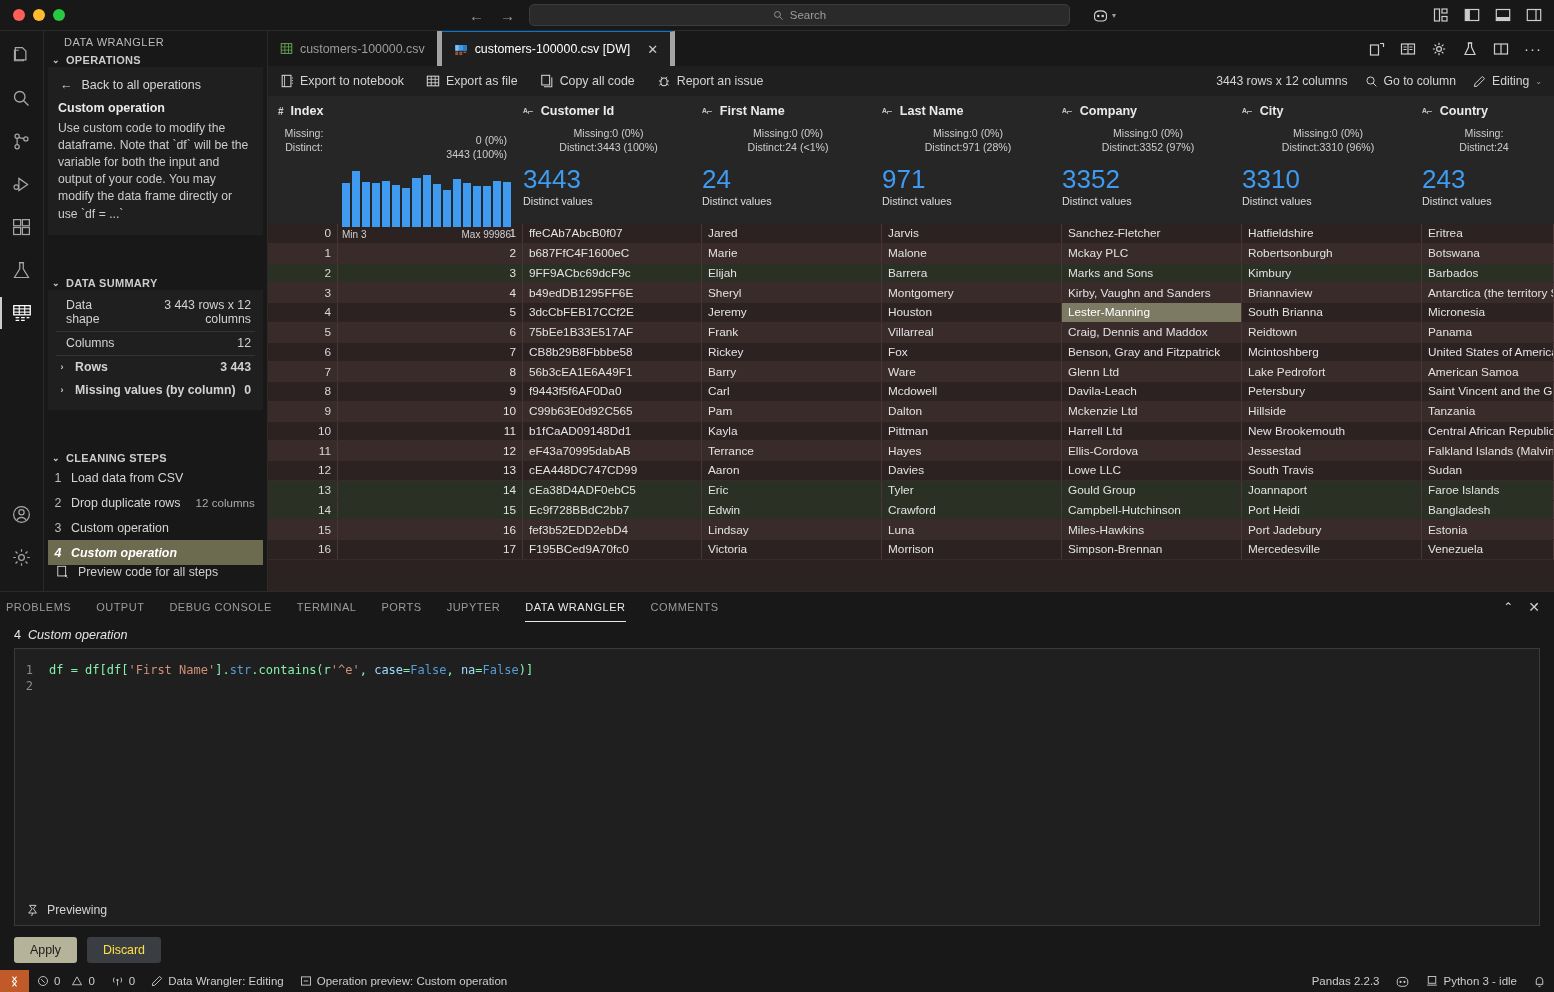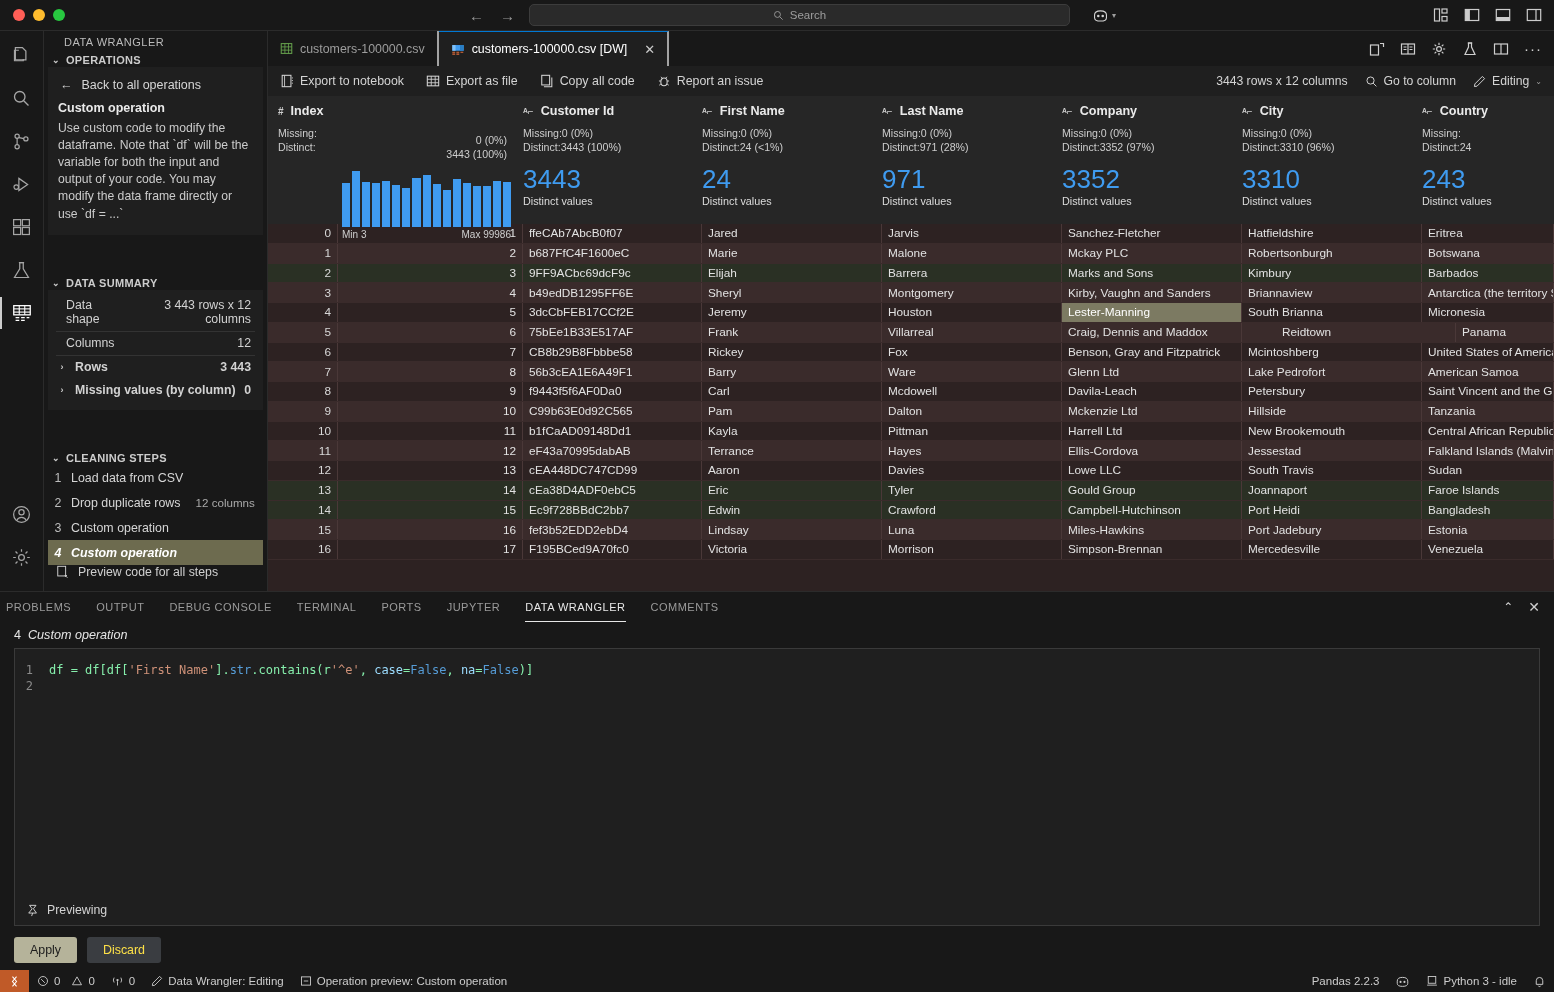--- a/index.html
+++ b/index.html
@@ -102,37 +102,37 @@
   .step.selected .num { color: #ffffff; font-style: italic; font-weight: bold;}
 
   .preview-all { margin-top: auto; display: flex; align-items: center; gap: 8px;
      padding: 0 0 12px 12px; font-size: 12.3px; color: #cfcfcf; }
 
   
   .editor { flex: 1; display: flex; flex-direction: column; min-width: 0; background: #1f1f1f; }
 
   .tabbar { height: 35px; flex: 0 0 35px; background: #181818; display: flex; align-items: stretch; }
   .tab { display: flex; align-items: center; gap: 7px; padding: 0 12px; font-size: 12.4px;
-     color: #9d9d9d; background: #181818; border-right: 2px solid #a3a3a3; }
+     color: #9d9d9d; background: #181818; border-right: 5px solid #a3a3a3; }
   .tab.active { background: #1f1f1f; color: #ffffff; border-top: 1px solid #0078d4; }
   .tab .x { margin-left: 10px; font-size: 13px; color: #cccccc; }
   .tabbar-right { margin-left: auto; display: flex; align-items: center; gap: 15px; padding-right: 12px; }
 
   .toolbar { height: 30px; flex: 0 0 30px; display: flex; align-items: center; padding-left: 12px; gap: 22px;
      font-size: 12.4px; color: #d4d4d4; }
   .tbtn { display: flex; align-items: center; gap: 6px; }
   .toolbar-right { margin-left: auto; display: flex; align-items: center; gap: 17px; padding-right: 12px; font-size: 12.2px; color: #d4d4d4; }
 
   
   .colheads { display: flex; flex: 0 0 128px; height: 128px; background: #262626; }
   .colhead { flex: 0 0 auto; padding: 8px 8px 0 10px; position: relative; }
   .ch-name { display: flex; align-items: center; gap: 7px; font-size: 12.6px; font-weight: bold; color: #eaeaea; }
   .ch-type { font-size: 10px; color: #cfcfcf; }
   .ch-stats { margin-top: 9px; font-size: 10.6px; color: #cdcdcd; line-height: 13.5px; }
-  .ch-stat { display: flex; justify-content: flex-start; }
+  .ch-stat { display: flex; justify-content: center; }
   .ch-distinct { margin-top: 10px; text-align: left; }
   .ch-distinct .big { font-size: 26px; color: #3f9bf0; line-height: 30px; font-weight: 300; }
   .ch-distinct .cap { font-size: 10.8px; color: #dcdcdc; margin-top: 1px; }
   .histo { margin-top: 10px; height: 56px; display: flex; align-items: flex-end; gap: 2px; padding: 0 4px; }
   .histo .bar { flex: 1; background: #3f9bf0; }
   .histo-labels { display: flex; justify-content: space-between; font-size: 10px; color: #cfcfcf; padding: 2px 4px 0 4px; }
 
   
   .grid { flex: 1; overflow: hidden; background: #2d2222; }
   .grow { display: flex; height: 19.75px; align-items: stretch; border-bottom: 1px solid #3a2b2b; }
@@ -706,21 +706,21 @@
             <div class="gcell " style="flex: 0 0 180px;">South Brianna</div>
             <div class="gcell" style="flex: 1 1 auto;">Micronesia</div>
           </div>
           <div class="grow odd">
             <div class="gcell idx" style="flex: 0 0 70px;">5</div>
             <div class="gcell num" style="flex: 0 0 185px;">6</div>
             <div class="gcell " style="flex: 0 0 179px;">75bEe1B33E517AF</div>
             <div class="gcell " style="flex: 0 0 180px;">Frank</div>
             <div class="gcell " style="flex: 0 0 180px;">Villarreal</div>
             <div class="gcell " style="flex: 0 0 180px;">Craig, Dennis and Maddox</div>
-            <div class="gcell " style="flex: 0 0 180px; margin-left: 34px;">Reidtown</div>
+            <div class="gcell " style="flex: 0 0 180px;">Reidtown</div>
             <div class="gcell" style="flex: 1 1 auto;">Panama</div>
           </div>
           <div class="grow even">
             <div class="gcell idx" style="flex: 0 0 70px;">6</div>
             <div class="gcell num" style="flex: 0 0 185px;">7</div>
             <div class="gcell " style="flex: 0 0 179px;">CB8b29B8Fbbbe58</div>
             <div class="gcell " style="flex: 0 0 180px;">Rickey</div>
             <div class="gcell " style="flex: 0 0 180px;">Fox</div>
             <div class="gcell " style="flex: 0 0 180px;">Benson, Gray and Fitzpatrick</div>
             <div class="gcell " style="flex: 0 0 180px;">Mcintoshberg</div>

